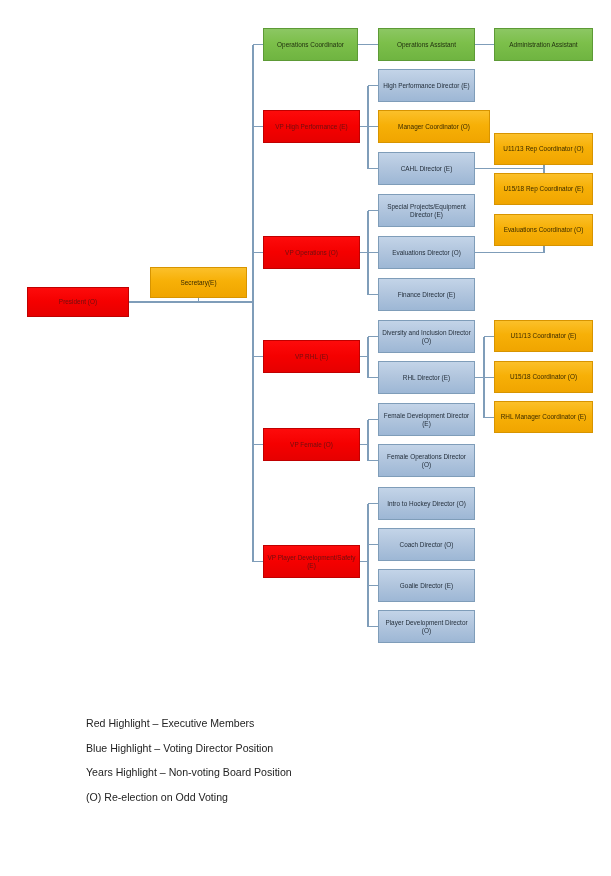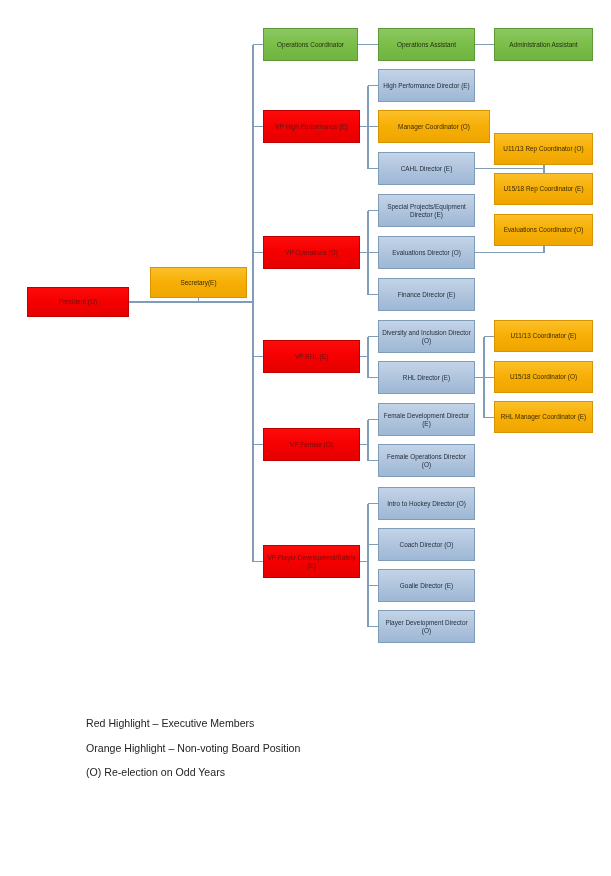--- a/index.html
+++ b/index.html
@@ -148,15 +148,16 @@
 
   <div class="node red" style="left:263px;top:545px;width:97px;height:33px;">VP Player Development/Safety (E)</div>
   <div class="node blue" style="left:378px;top:487px;width:97px;height:33px;">Intro to Hockey Director (O)</div>
   <div class="node blue" style="left:378px;top:528px;width:97px;height:33px;">Coach Director (O)</div>
   <div class="node blue" style="left:378px;top:569px;width:97px;height:33px;">Goalie Director (E)</div>
   <div class="node blue" style="left:378px;top:610px;width:97px;height:33px;">Player Development Director (O)</div>
 </div>
 
 <div id="legend">
   <div class="legend-line">Red Highlight – Executive Members</div>
-  <div class="legend-line">Orange Highlight – Non-voting Board Position</div>
-  <div class="legend-line">(O) Re-election on Odd Years</div>
+  <div class="legend-line">Blue Highlight – Voting Director Position</div>
+  <div class="legend-line">Years Highlight – Non-voting Board Position</div>
+  <div class="legend-line">(O) Re-election on Odd Voting</div>
 </div>
 
 </body></html>

